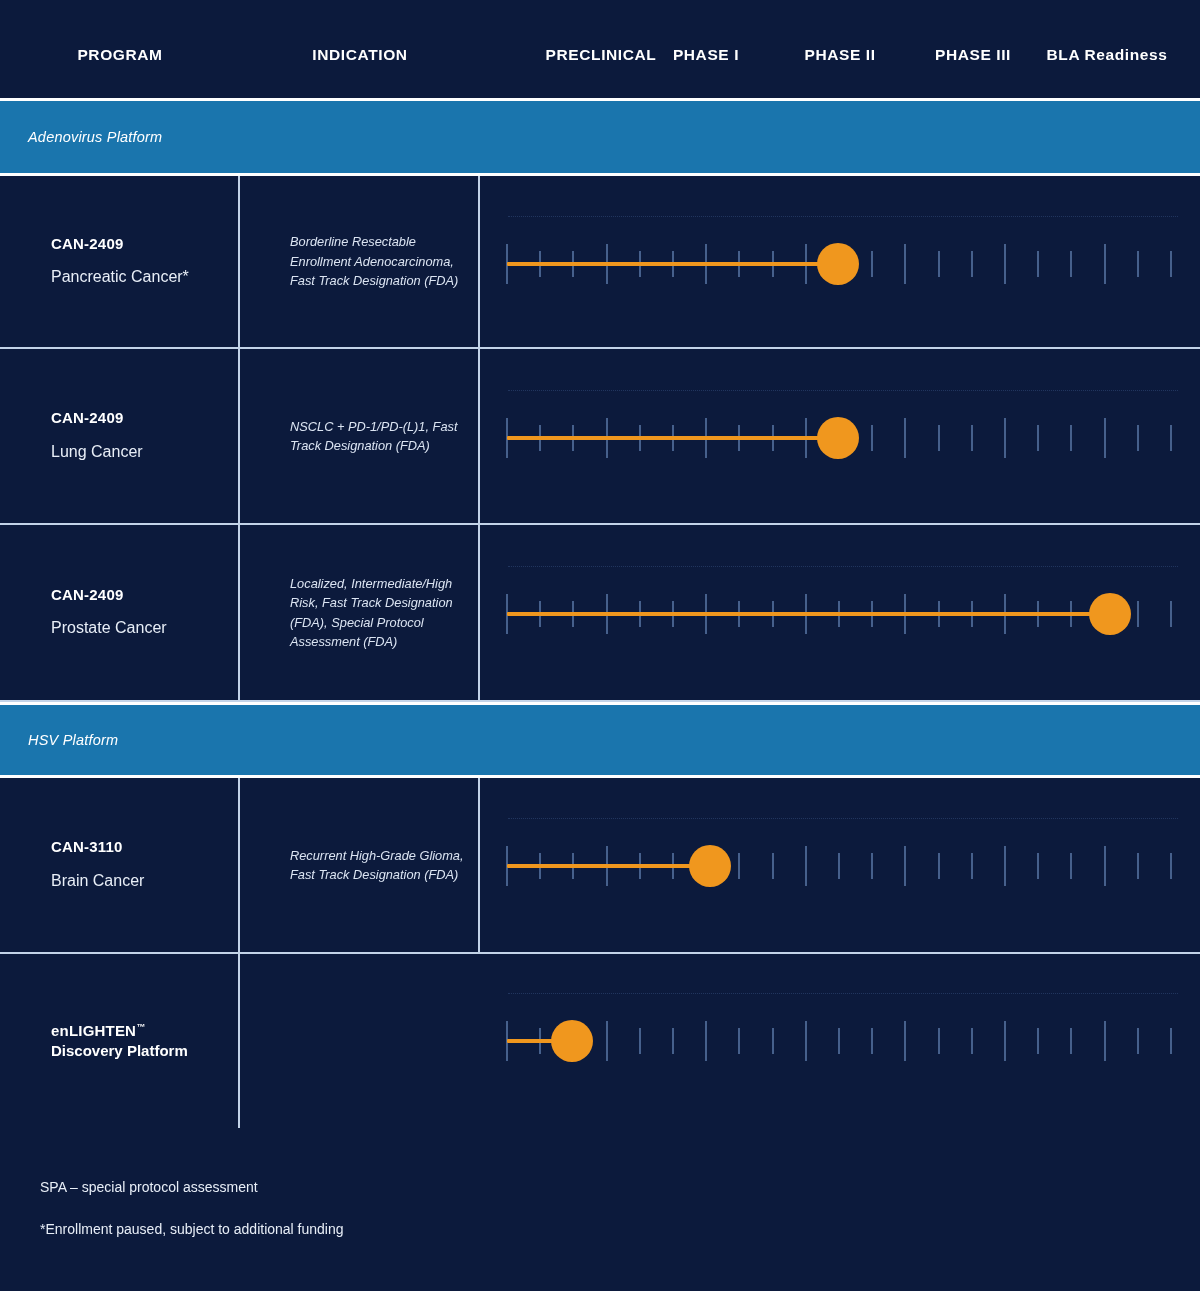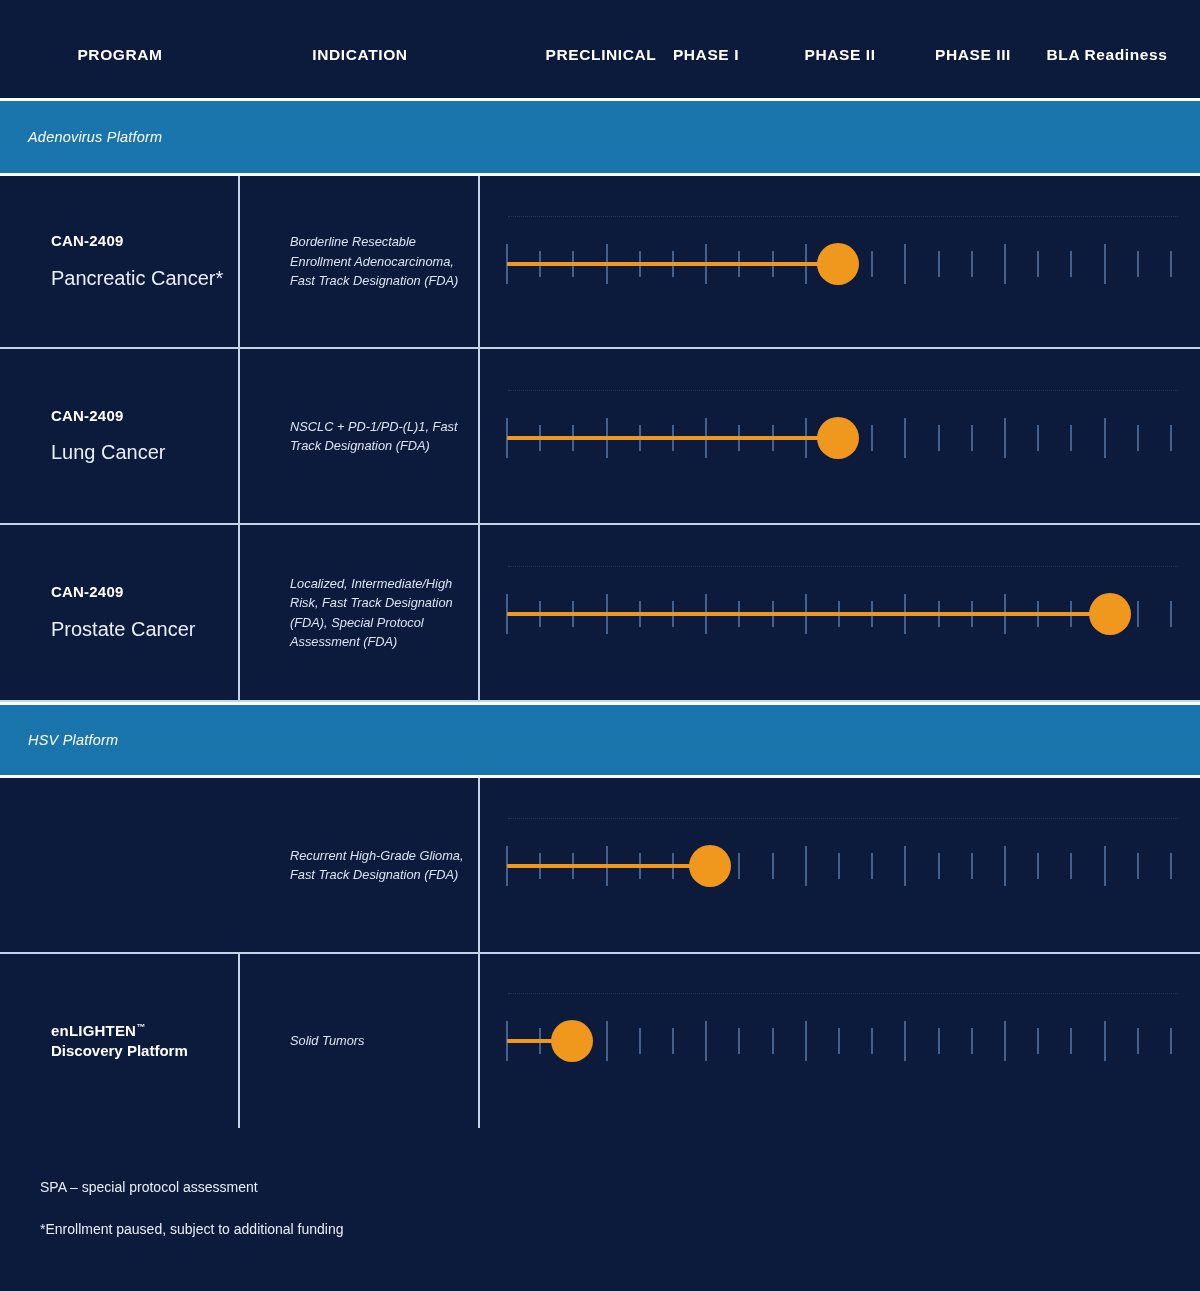--- a/index.html
+++ b/index.html
@@ -98,21 +98,21 @@
     letter-spacing: 0.2px;
     line-height: 1.25;
   }
   .program-code .tm {
     font-size: 9px;
     vertical-align: super;
     font-weight: bold;
   }
   .program-name {
     color: #e8eef7;
-    font-size: 20px;
+    font-size: 16px;
     margin-top: 14px;
     font-weight: normal;
     line-height: 1.3;
   }
   .program-name.bold {
     color: #ffffff;
     font-weight: bold;
     font-size: 15px;
     margin-top: 0;
   }
@@ -293,20 +293,24 @@
           <div class="tick minor" style="left: 558.2px; top: 76px;"></div>
           <div class="tick minor" style="left: 591.4px; top: 76px;"></div>
           <div class="tick major" style="left: 624.6px; top: 69px;"></div>
           <div class="tick minor" style="left: 657.8px; top: 76px;"></div>
           <div class="tick minor" style="left: 691px; top: 76px;"></div>
           <div class="bar" style="left: 27px; width: 603px; top: 87px;"></div>
           <div class="marker" style="left: 630px; top: 89px;"></div>
         </div>
       </div>
       <div class="row" style="top: 778px; height: 176px;">
+        <div class="cell-program">
+          <div class="program-code">CAN-3110</div>
+          <div class="program-name">Brain Cancer</div>
+        </div>
         <div class="cell-indication">
           <div class="indication-text">Recurrent High-Grade Glioma, Fast Track Designation (FDA)</div>
         </div>
         <div class="cell-track">
           <div class="dot-rule" style="top: 40px;"></div>
           <div class="tick major" style="left: 27px; top: 68px;"></div>
           <div class="tick minor" style="left: 60.2px; top: 75px;"></div>
           <div class="tick minor" style="left: 93.4px; top: 75px;"></div>
           <div class="tick major" style="left: 126.6px; top: 68px;"></div>
           <div class="tick minor" style="left: 159.8px; top: 75px;"></div>
@@ -328,23 +332,20 @@
           <div class="tick minor" style="left: 691px; top: 75px;"></div>
           <div class="bar" style="left: 27px; width: 203px; top: 86px;"></div>
           <div class="marker" style="left: 230px; top: 88px;"></div>
         </div>
       </div>
       <div class="row no-bottom" style="top: 954px; height: 174px;">
         <div class="cell-program">
           <div class="program-code"><span>enLIGHTEN</span><span class="tm">™</span></div>
           <div class="program-name bold">Discovery Platform</div>
         </div>
-        <div class="cell-indication">
-          <div class="indication-text">Solid Tumors</div>
-        </div>
         <div class="cell-track">
           <div class="dot-rule" style="top: 39px;"></div>
           <div class="tick major" style="left: 27px; top: 67px;"></div>
           <div class="tick minor" style="left: 60.2px; top: 74px;"></div>
           <div class="tick minor" style="left: 93.4px; top: 74px;"></div>
           <div class="tick major" style="left: 126.6px; top: 67px;"></div>
           <div class="tick minor" style="left: 159.8px; top: 74px;"></div>
           <div class="tick minor" style="left: 193px; top: 74px;"></div>
           <div class="tick major" style="left: 226.2px; top: 67px;"></div>
           <div class="tick minor" style="left: 259.4px; top: 74px;"></div>

